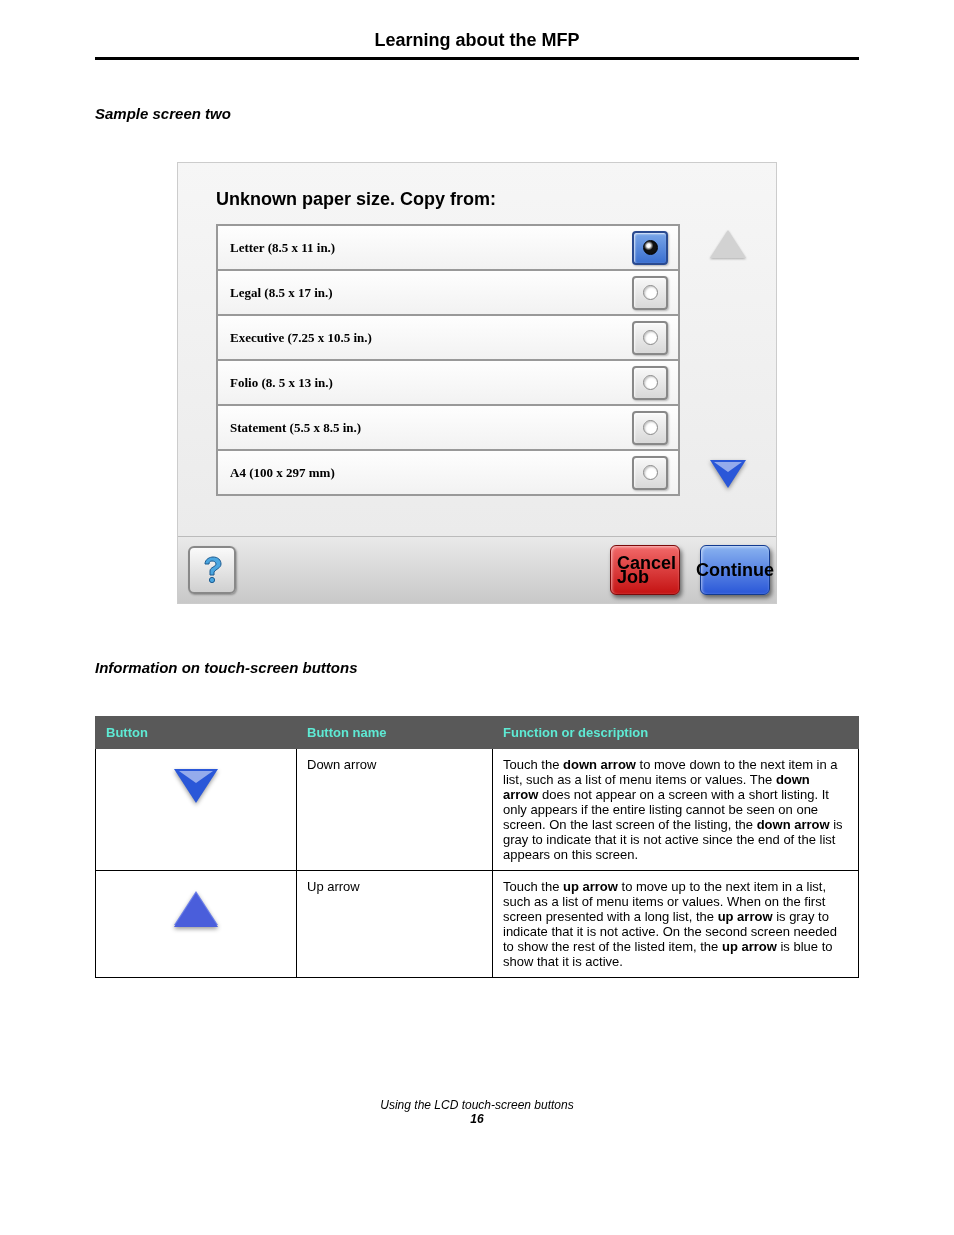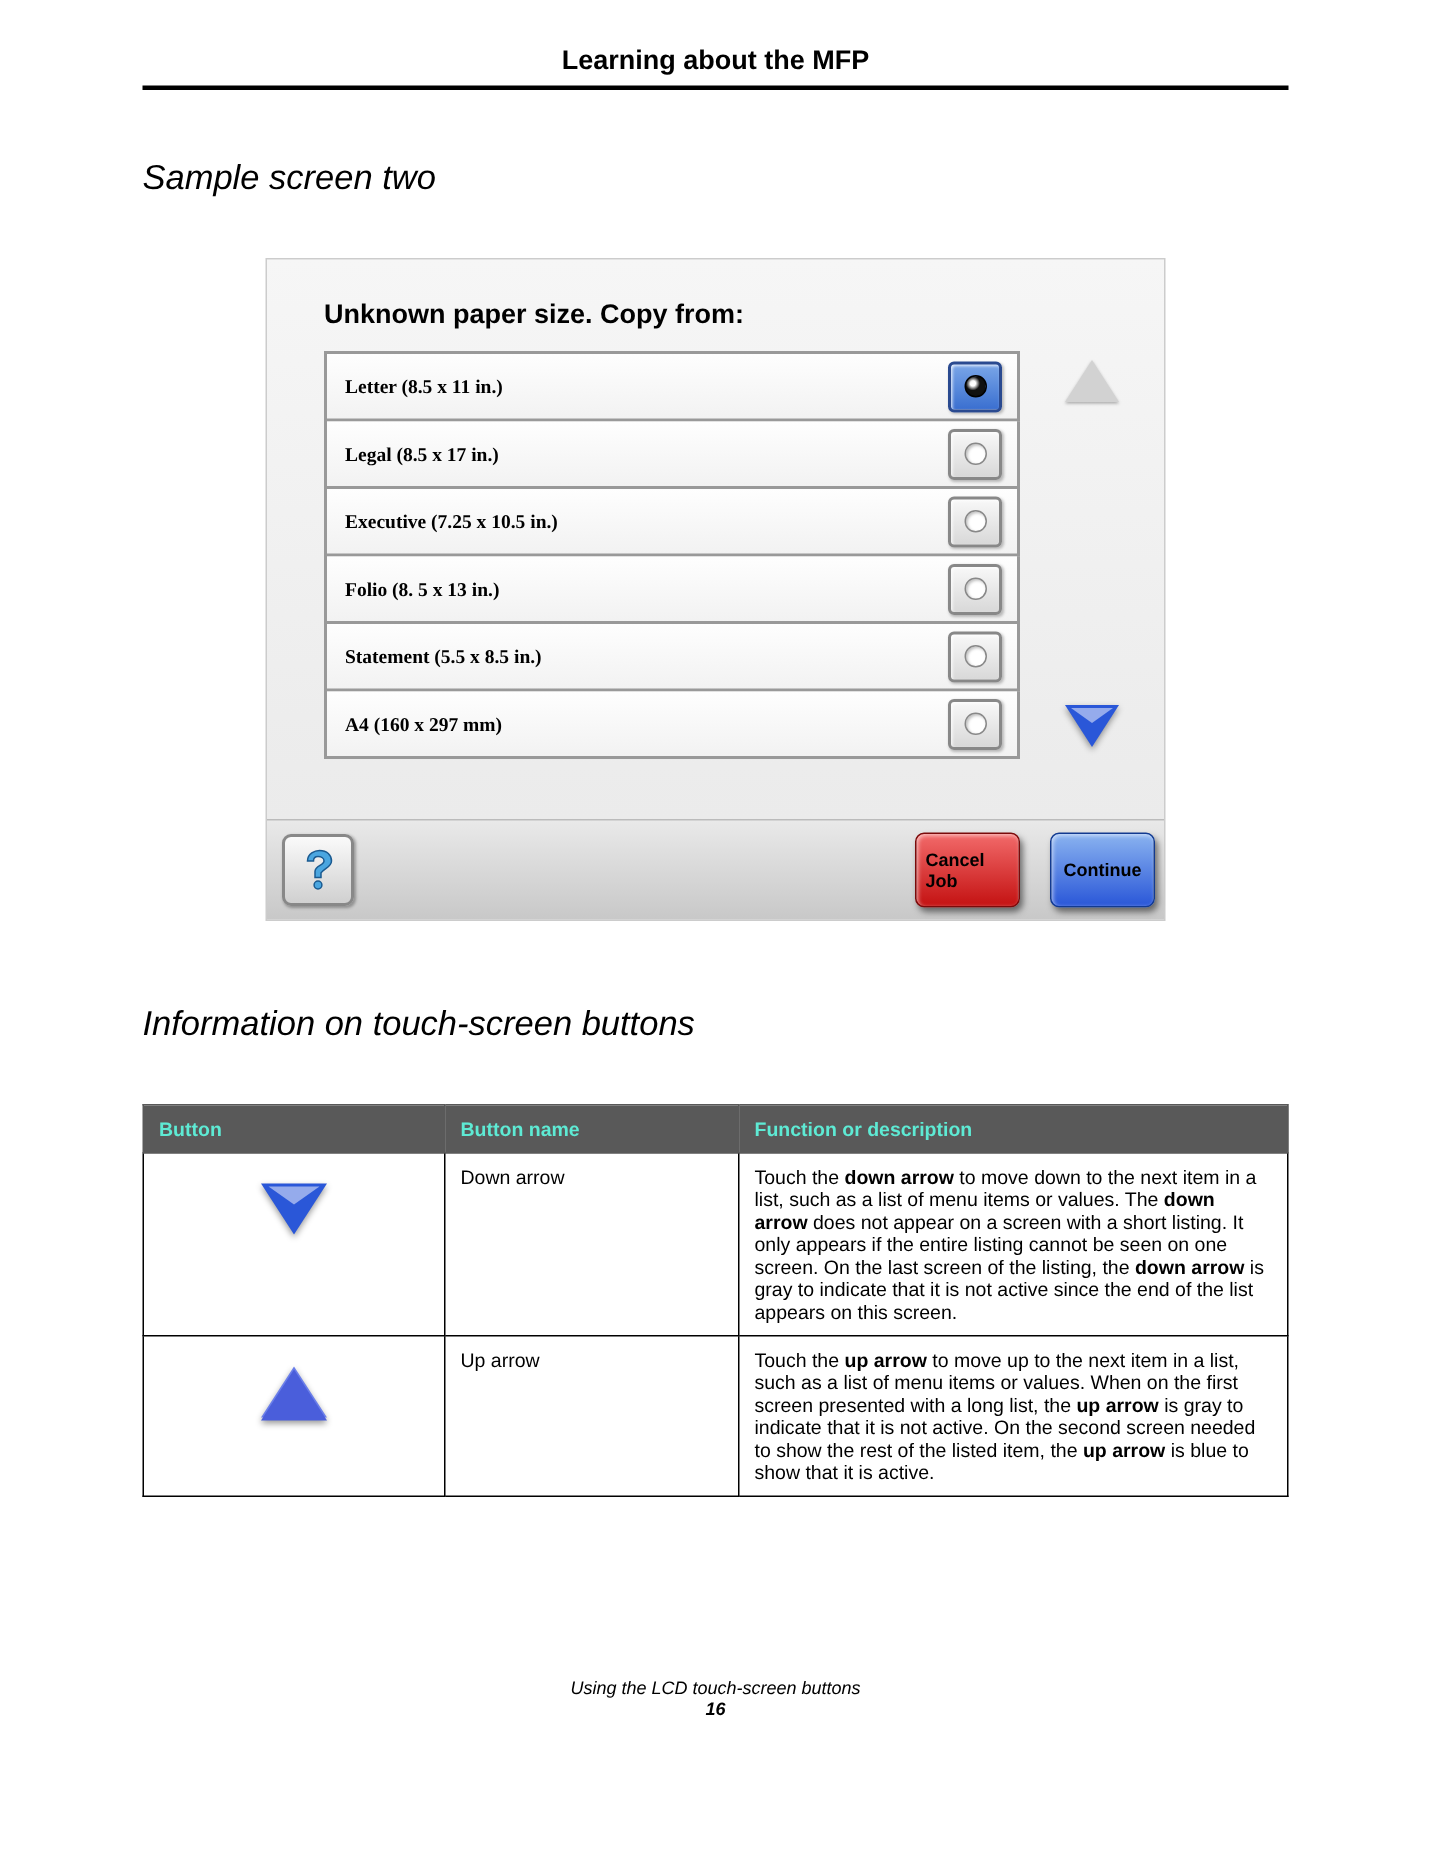--- a/index.html
+++ b/index.html
@@ -16,22 +16,22 @@
   .header-title {
     text-align: center;
     font-weight: bold;
     font-size: 18px;
     padding-bottom: 6px;
     border-bottom: 3px solid #000;
     margin: 0 0 45px 0;
   }
   .section-heading {
     font-style: italic;
-    font-weight: normal;
-    font-size: 23px;
+    font-weight: bold;
+    font-size: 15px;
     margin: 0 0 40px 0;
   }
 
   
   .screenshot {
     width: 600px;
     margin: 0 auto 55px auto;
     background: linear-gradient(#f6f6f6, #e9e9e9);
     border: 1px solid #ccc;
     position: relative;
@@ -148,21 +148,21 @@
     display:flex;align-items:center;justify-content:center;
     box-shadow:1px 1px 2px rgba(0,0,0,.3);
     margin-left:4px;
   }
   .help-btn svg{display:block}
   .bottom-right{display:flex;gap:20px;align-items:center}
   .btn3d{
     width:70px;height:50px;
     border-radius:6px;
     font-weight:bold;
-    font-size:12px;
+    font-size:18px;
     line-height:14px;
     padding:6px;
     box-sizing:border-box;
     box-shadow:2px 3px 4px rgba(0,0,0,.5), inset 1px 1px 3px rgba(255,255,255,.6);
     display:flex;align-items:center;
     color:#000;
   }
   .btn-red{background:linear-gradient(#f26a6a,#c41212);border:1px solid #7a0a0a;}
   .btn-blue{background:linear-gradient(#8ab3f0,#2a57d8);border:1px solid #123a90;justify-content:center}
 
@@ -275,21 +275,21 @@
               <span class="radio-circle"></span>
             </span>
         </div>
         <div class="list-row">
           <span>Statement (5.5 x 8.5 in.)</span>
           <span class="radio">
               <span class="radio-circle"></span>
             </span>
         </div>
         <div class="list-row">
-          <span>A4 (160 x 297 mm)</span>
+          <span>A4 (100 x 297 mm)</span>
           <span class="radio">
               <span class="radio-circle"></span>
             </span>
         </div>
       </div>
       <div class="arrow-column">
         <div class="tri tri-up-gray"></div>
         <div class="tri tri-down-blue"></div>
       </div>
     </div>

